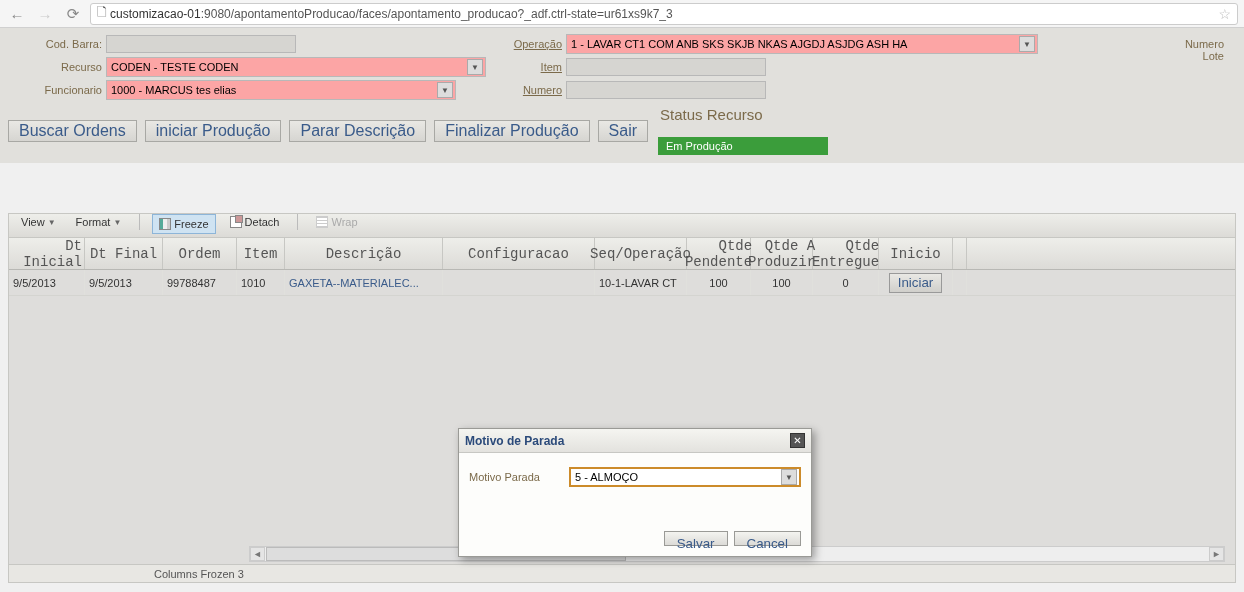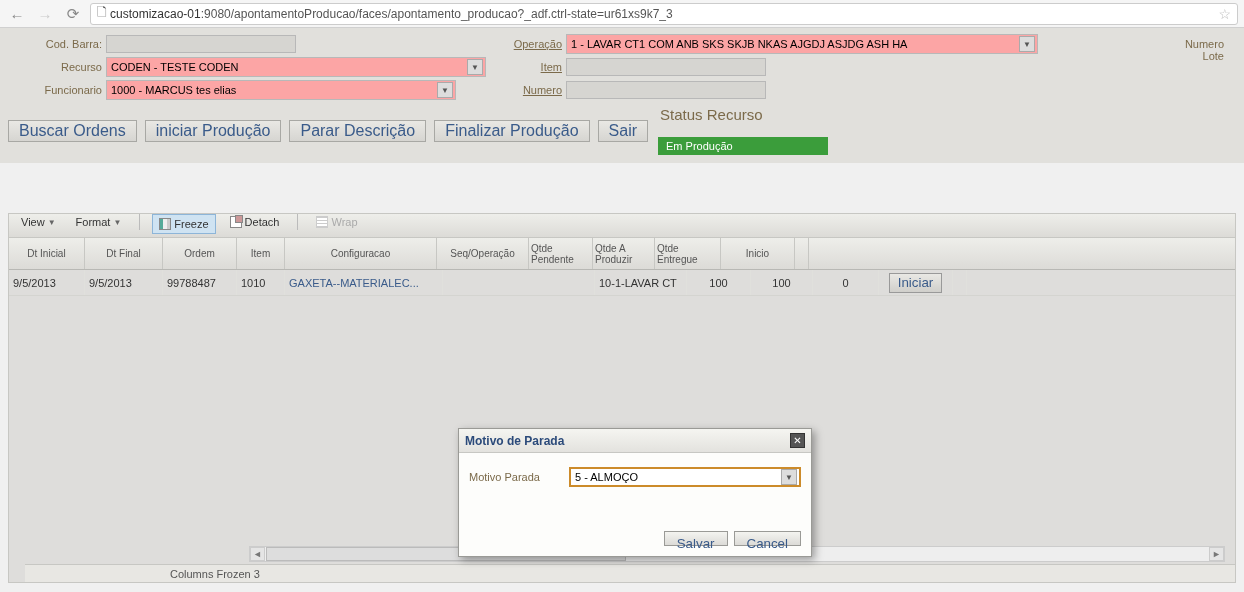--- a/index.html
+++ b/index.html
@@ -41,36 +41,36 @@
 .tb-item.dis { color: #aaa; }
 .tb-sep { width: 1px; height: 16px; background: #bbb; margin: 0 4px; }
 .tb-arrow { font-size: 8px; color: #666; }
 .tb-ico { width: 12px; height: 12px; display: inline-block; }
 .ico-freeze { background: linear-gradient(90deg,#5a9 33%,#eee 33%,#eee 66%,#ccc 66%); border:1px solid #888;}
 .ico-detach { background: #fff; border: 1px solid #888; position: relative; }
 .ico-detach::after { content:''; position:absolute; width:6px; height:6px; background:#c99; top:-2px; right:-2px; border:1px solid #888;}
 .ico-wrap { border:1px solid #ccc; background:repeating-linear-gradient(#ccc,#ccc 1px,#fff 1px,#fff 3px);}
 
 .thead { display: flex; height: 32px; background: linear-gradient(#eeeeea,#dcdbd7); border-bottom: 1px solid #b8b8b4; }
-.th { border-right: 1px solid #c7c7c3; display: flex; align-items: center; justify-content: center; color: #555; font-size: 10px; text-align: left; padding: 0 2px; }
+.th { border-right: 1px solid #c7c7c3; display: flex; align-items: center; justify-content: center; color: #555; font-size: 14px; text-align: right; padding: 0 2px; font-family: Liberation Mono, monospace; }
 .trow { display: flex; height: 26px; border-bottom: 1px solid #d4d4d0; }
 .td { border-right: 1px solid #e0e0dc; display: flex; align-items: center; padding: 0 4px; font-size: 11px; color: #333; }
 .td.c { justify-content: center; }
 .td.link { color: #3a5b8a; }
 
 .c0{width:76px}.c1{width:78px}.c2{width:74px}.c3{width:48px}.c4{width:158px}.c5{width:152px}.c6{width:92px}.c7{width:64px}.c8{width:62px}.c9{width:66px}.c10{width:74px}.c11{width:14px}
 
 .iniciar-btn { height: 20px; padding: 0 8px; background: linear-gradient(#e9e8e4,#d0cfcb); border: 1px solid #999; color: #3a5b8a; cursor: pointer; }
 
 .hscroll { position: absolute; bottom: 20px; left: 240px; right: 10px; height: 16px; background: #eee; border: 1px solid #ccc; }
 .hscroll-thumb { position: absolute; left: 16px; width: 360px; top: 0; bottom: 0; background: #ddd; border: 1px solid #bbb; }
 .hscroll-btn { position:absolute; width:15px; top:0; bottom:0; background:#e5e5e5; border:1px solid #ccc; display:flex; align-items:center; justify-content:center; font-size:9px; color:#777;}
 .hscroll-btn.l{left:0}.hscroll-btn.r{right:0}
 
-.footer { position: absolute; bottom: 0; left: 16px; right: 0; height: 18px; background: #e8e7e3; border-top: 1px solid #c7c7c3; display: flex; align-items: center; padding-left: 145px; color: #555; font-size: 11px; }
+.footer { position: absolute; bottom: 0; left: 0; right: 0; height: 18px; background: #e8e7e3; border-top: 1px solid #c7c7c3; display: flex; align-items: center; padding-left: 145px; color: #555; font-size: 11px; }
 .dialog { position: absolute; left: 458px; top: 428px; width: 354px; background: #fdfdfb; border: 1px solid #9a9a96; box-shadow: 3px 3px 8px rgba(0,0,0,0.35); }
 .dlg-title { background: linear-gradient(#f5f5f1,#e3e2de); height: 24px; display: flex; align-items: center; justify-content: space-between; padding: 0 6px; border-bottom: 1px solid #c7c7c3; }
 .dlg-title-text { font-weight: bold; color: #2b4a7a; font-size: 12px; }
 .dlg-close { width: 15px; height: 15px; background: #555; color: #fff; font-size: 10px; display: flex; align-items: center; justify-content: center; border: 1px solid #333; cursor: pointer; }
 .dlg-body { padding: 14px 10px 8px 10px; }
 .dlg-row { display: flex; align-items: center; }
 .dlg-lbl { color: #7b6a4a; width: 100px; padding-right: 6px; }
 .dlg-sel { flex: 1; height: 20px; border: 2px solid #cc8b2a; background: #fff; display: flex; align-items: center; justify-content: space-between; padding: 0 2px 0 4px; }
 .dlg-btns { display: flex; justify-content: flex-end; gap: 6px; padding: 8px 10px 10px; }
 .dlg-btn { height: 15px; padding: 4px 12px; background: linear-gradient(#f4f4f0,#dcdbd7); border: 1px solid #9a9a96; color: #3a5b8a; cursor: pointer; margin-top: 28px; }
@@ -163,20 +163,21 @@
     <div class="tb-item dis">
         <span class="tb-ico ico-wrap"></span>
         <span>Wrap</span>
       </div>
   </div>
   <div class="thead">
     <div class="th c0">Dt Inicial</div>
     <div class="th c1">Dt Final</div>
     <div class="th c2">Ordem</div>
     <div class="th c3">Item</div>
+    <div class="th c4">Descrição</div>
     <div class="th c5">Configuracao</div>
     <div class="th c6">Seq/Operação</div>
     <div class="th c7">Qtde Pendente</div>
     <div class="th c8">Qtde A Produzir</div>
     <div class="th c9">Qtde Entregue</div>
     <div class="th c10">Inicio</div>
     <div class="th c11"></div>
   </div>
   <div class="trow">
     <div class="td c0">9/5/2013</div>

